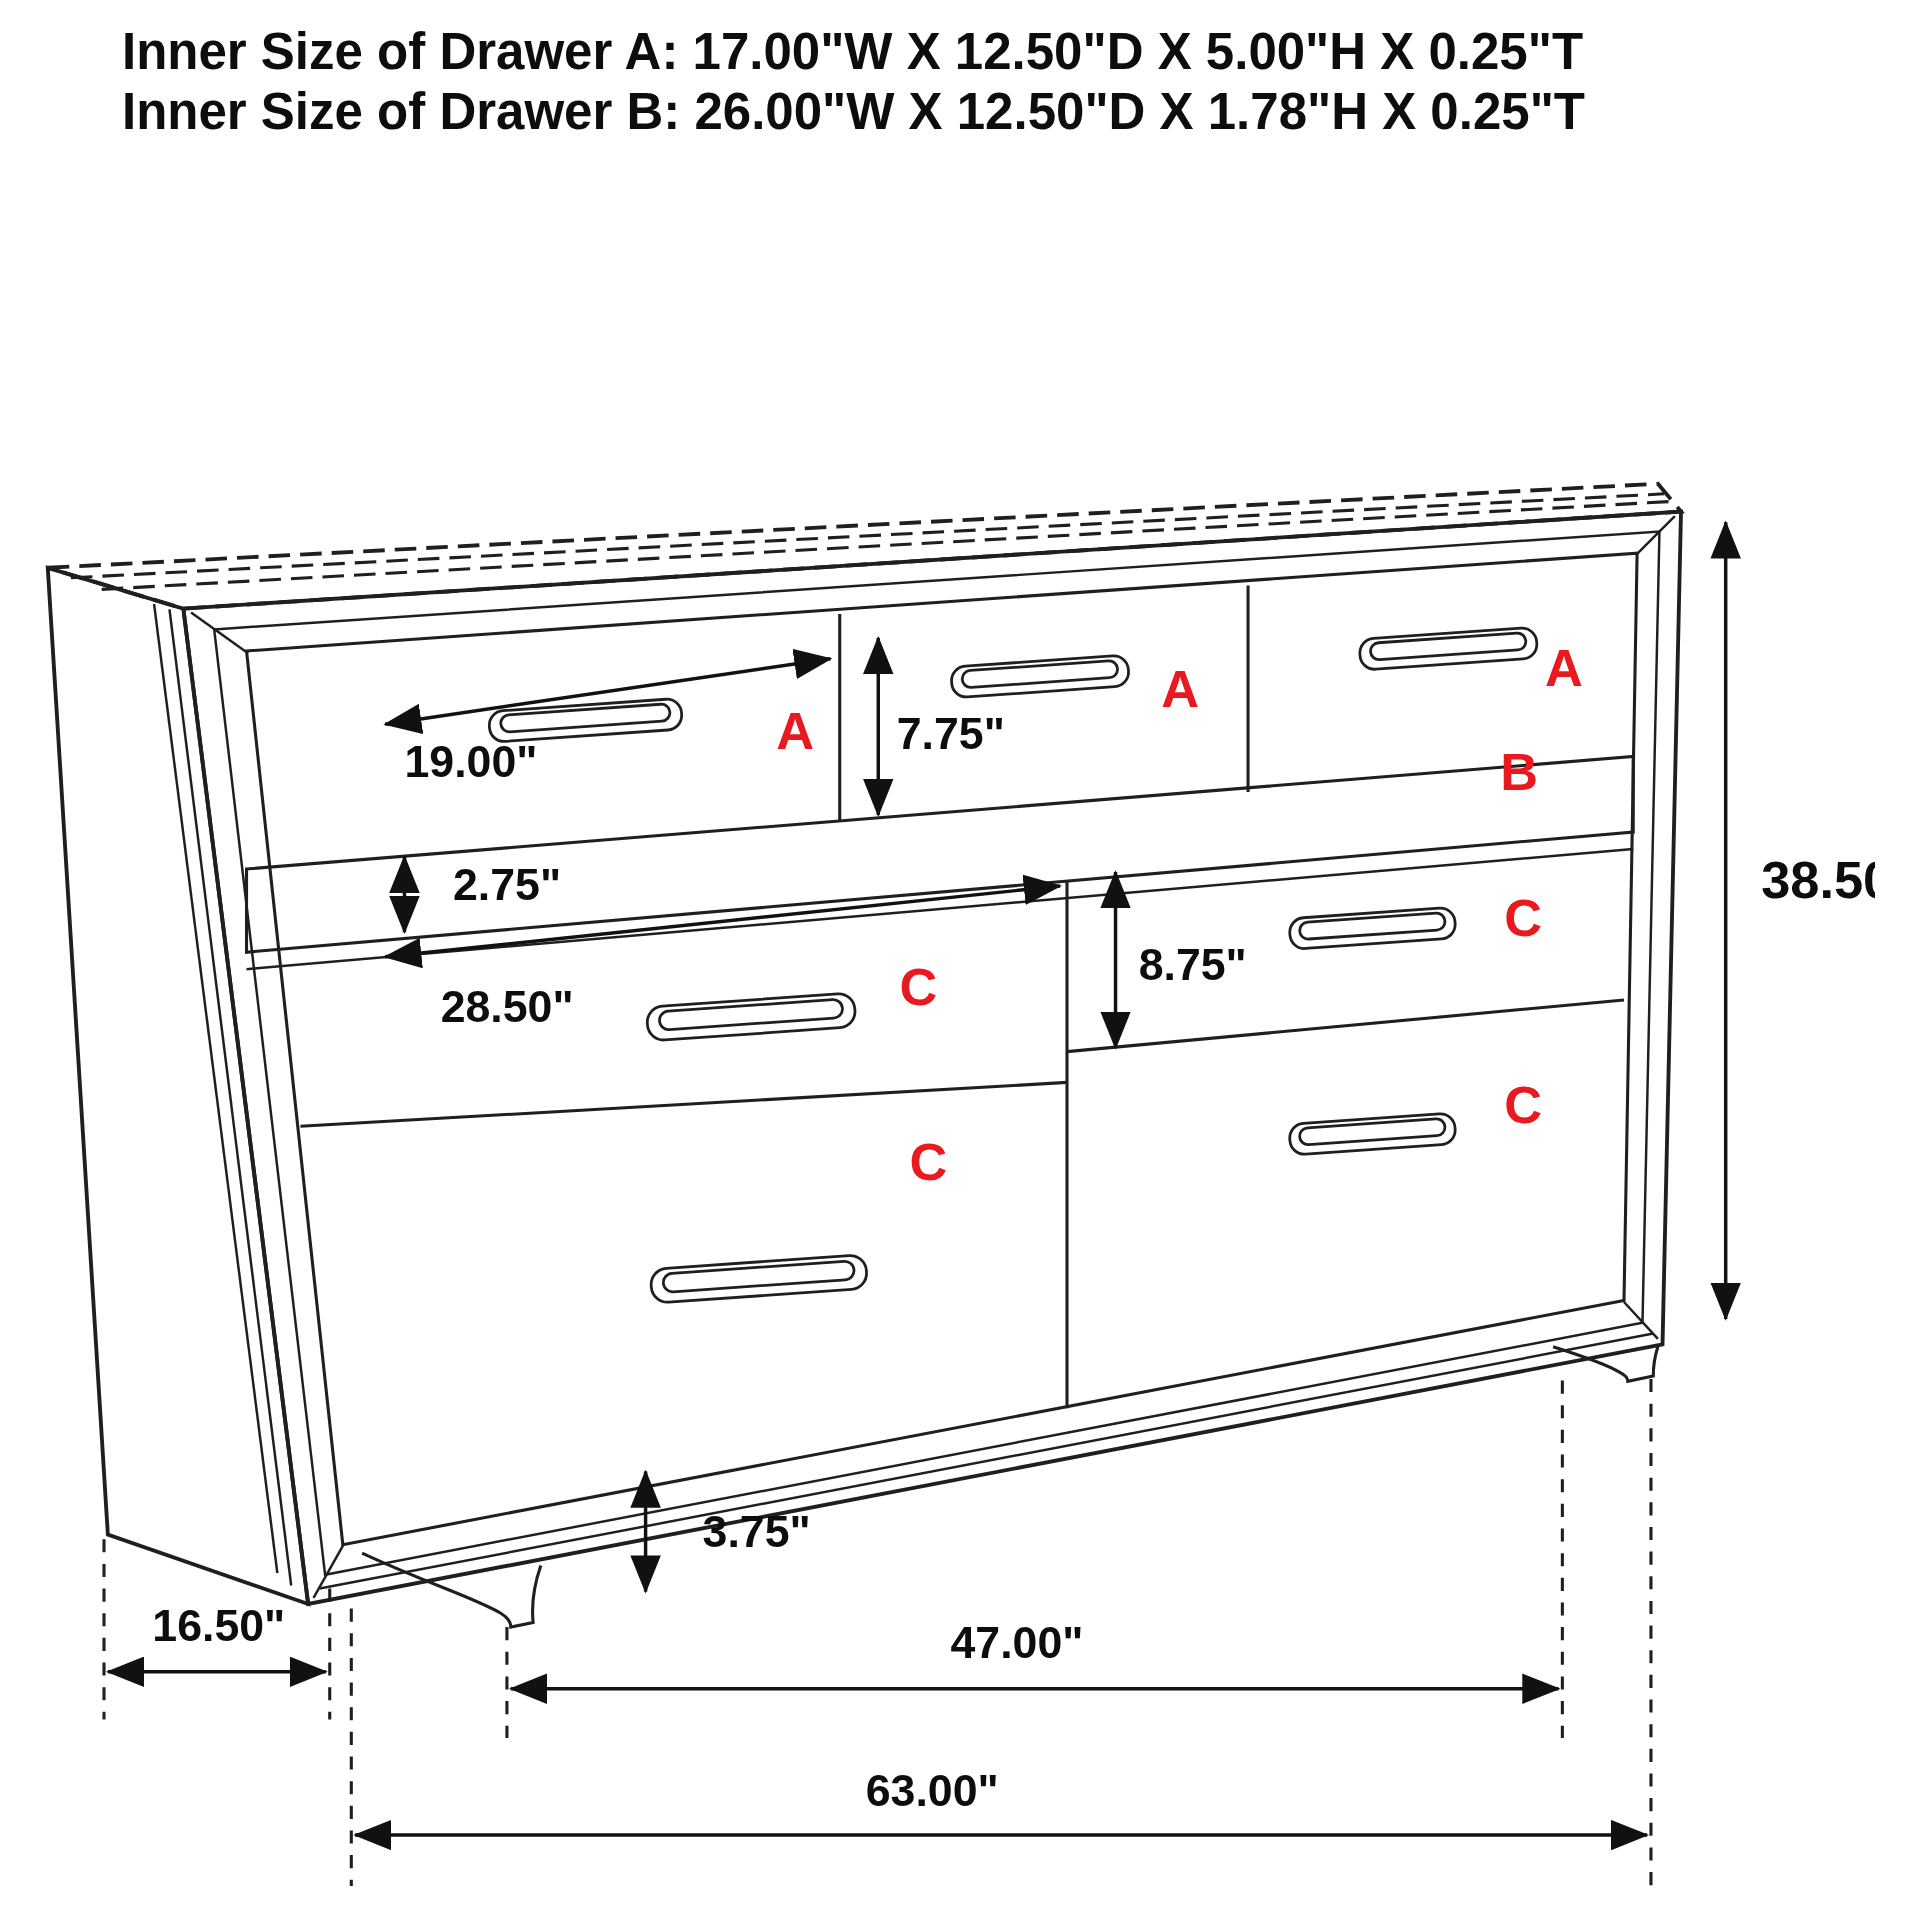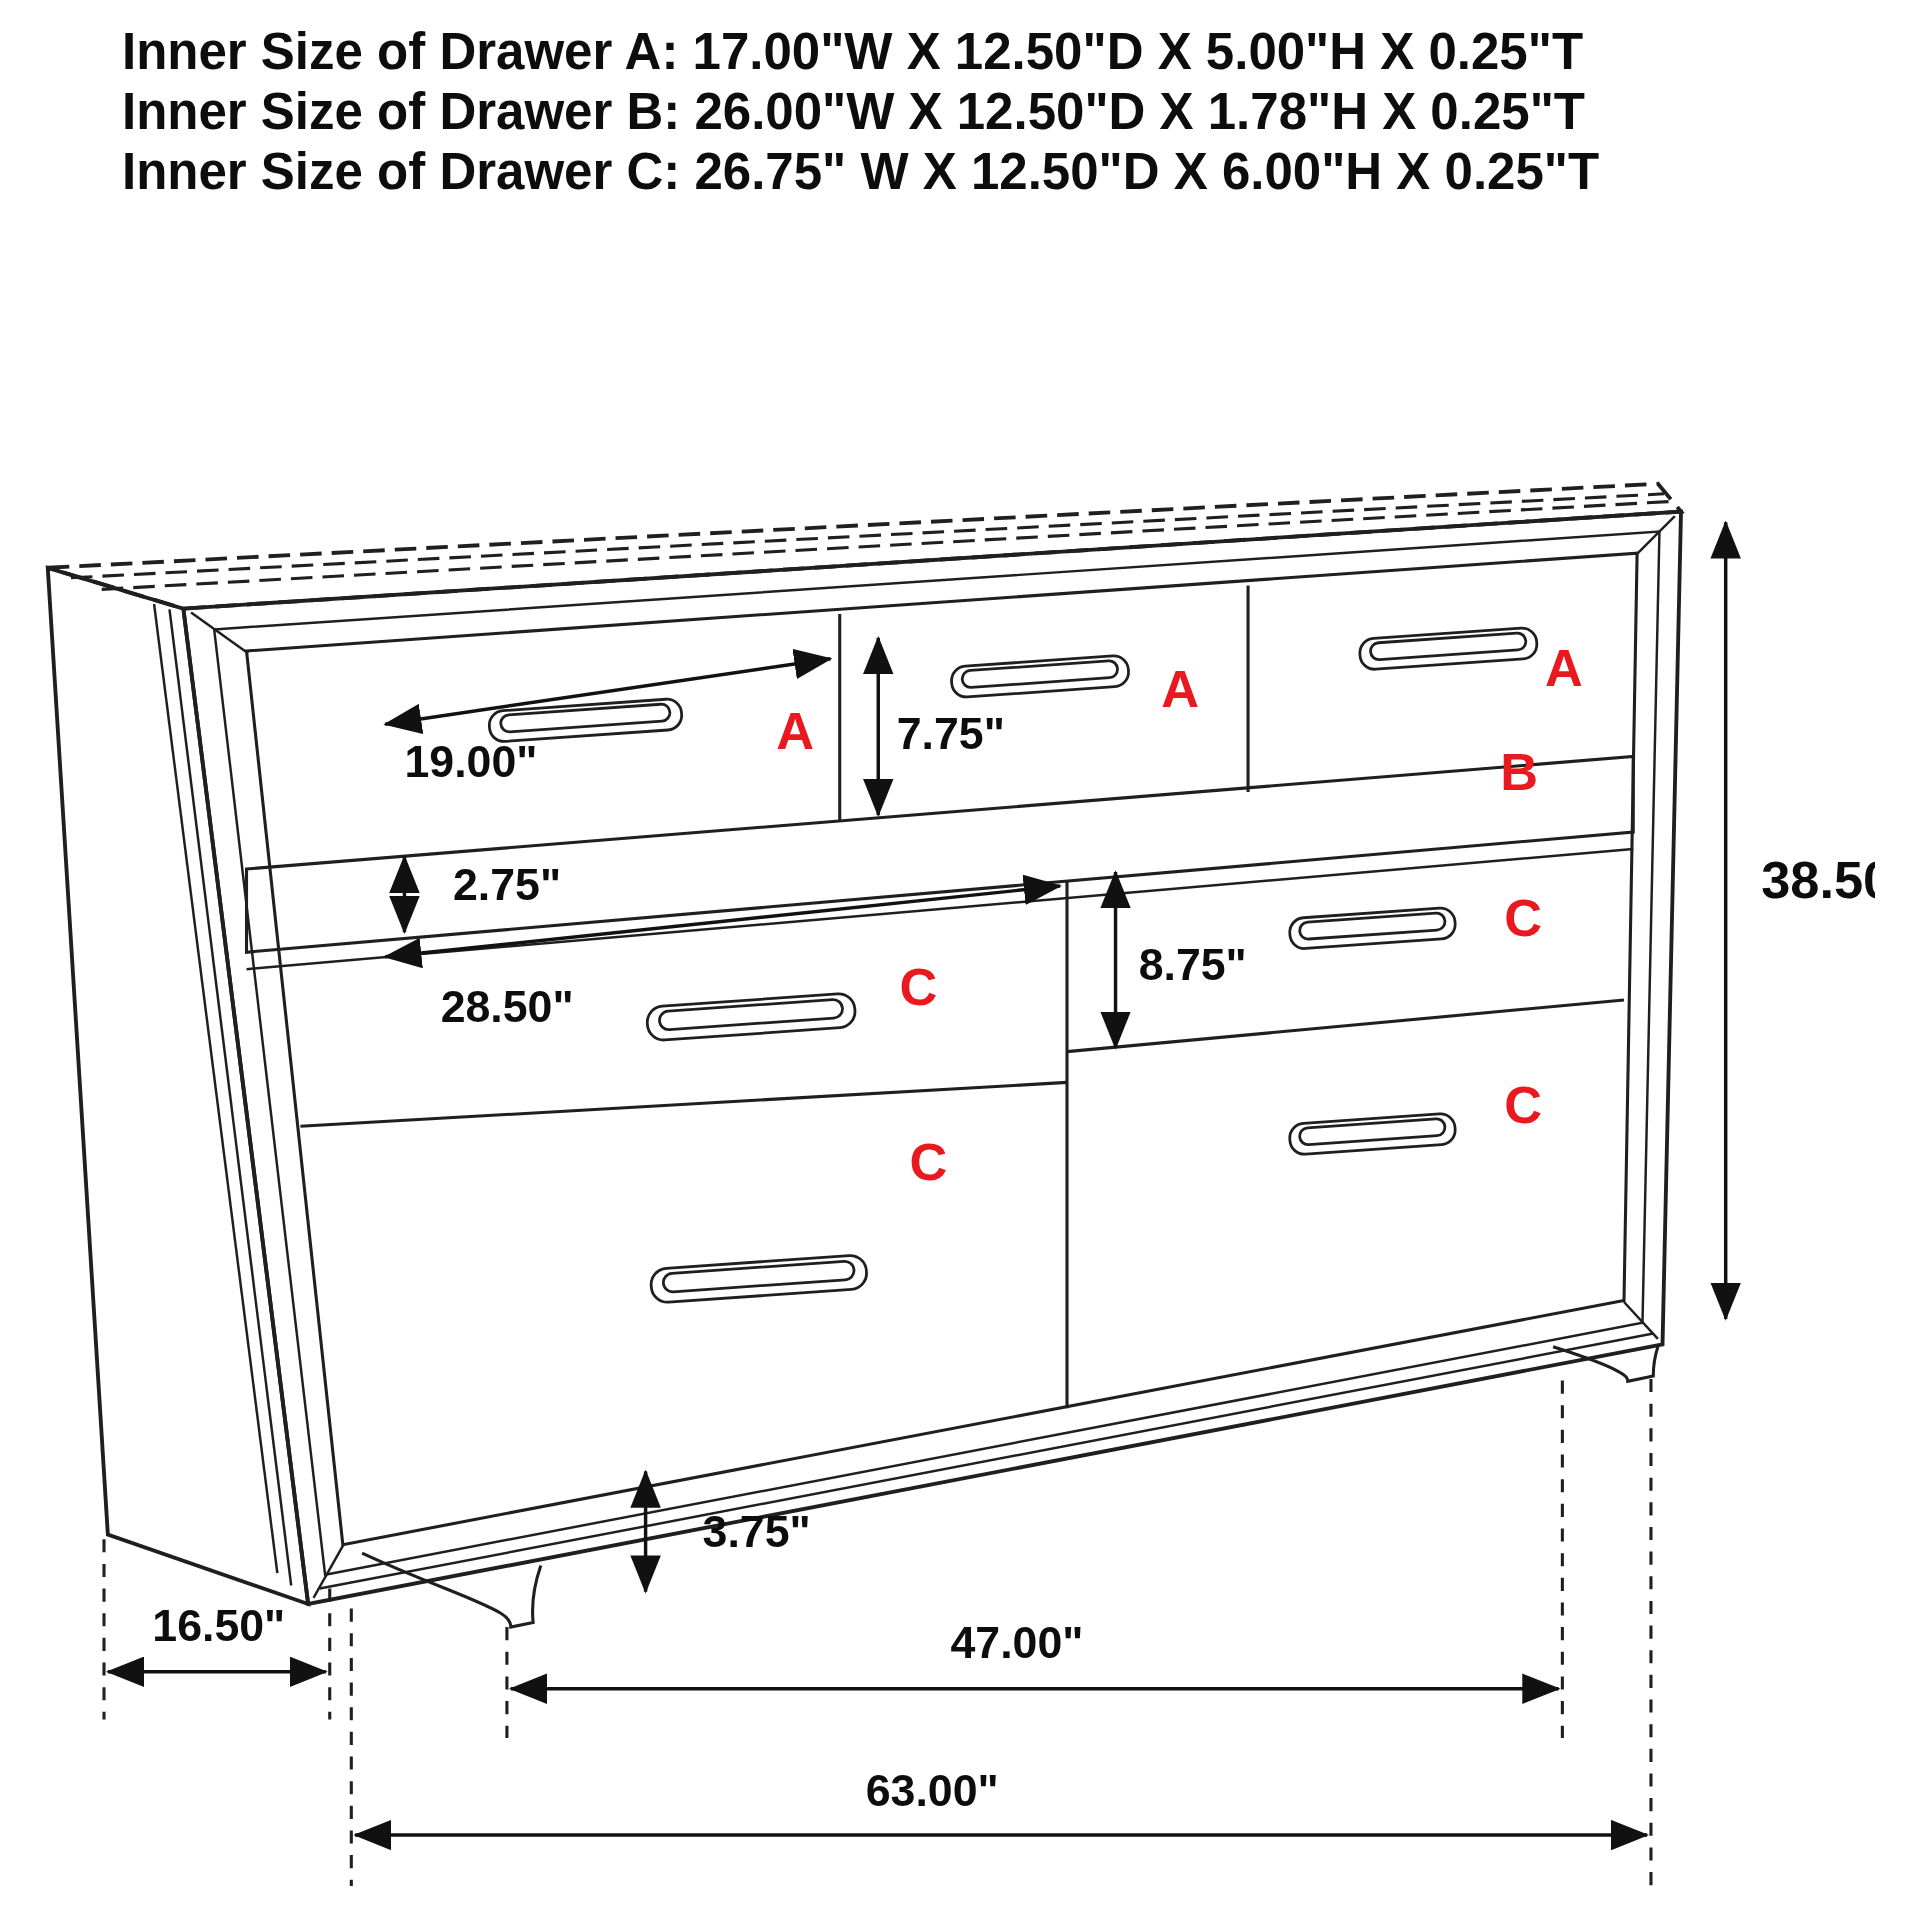--- a/index.html
+++ b/index.html
@@ -21,21 +21,20 @@
   .red-letter{font:700 68px "Liberation Sans",sans-serif;fill:#e8191f;}
 </style>
 </head>
 <body>
 
 <div id="canvas">
 
   <div class="spec-header">
     <div>Inner Size of Drawer A: 17.00"W X 12.50"D X 5.00"H X 0.25"T</div>
     <div>Inner Size of Drawer B: 26.00"W X 12.50"D X 1.78"H X 0.25"T</div>
-    <div>Inner Size of Drawer C: 26.75" W X 12.50"D X 6.00"H X 0.25"T</div>
   </div>
 
   <svg width="1926" height="1926" viewBox="0 0 2500 2500">
     <defs>
       <marker id="arr" viewBox="0 0 10 8" refX="9.5" refY="4" markerWidth="11" markerHeight="8.8" orient="auto-start-reverse">
         <path d="M0,0 L10,4 L0,8 z" fill="#111"></path>
       </marker>
       <pattern id="sparkle" width="46" height="46" patternUnits="userSpaceOnUse">
         <rect width="46" height="46" fill="#ffffff"></rect>
         <rect x="2" y="4" width="7" height="5" fill="#161616"></rect>

